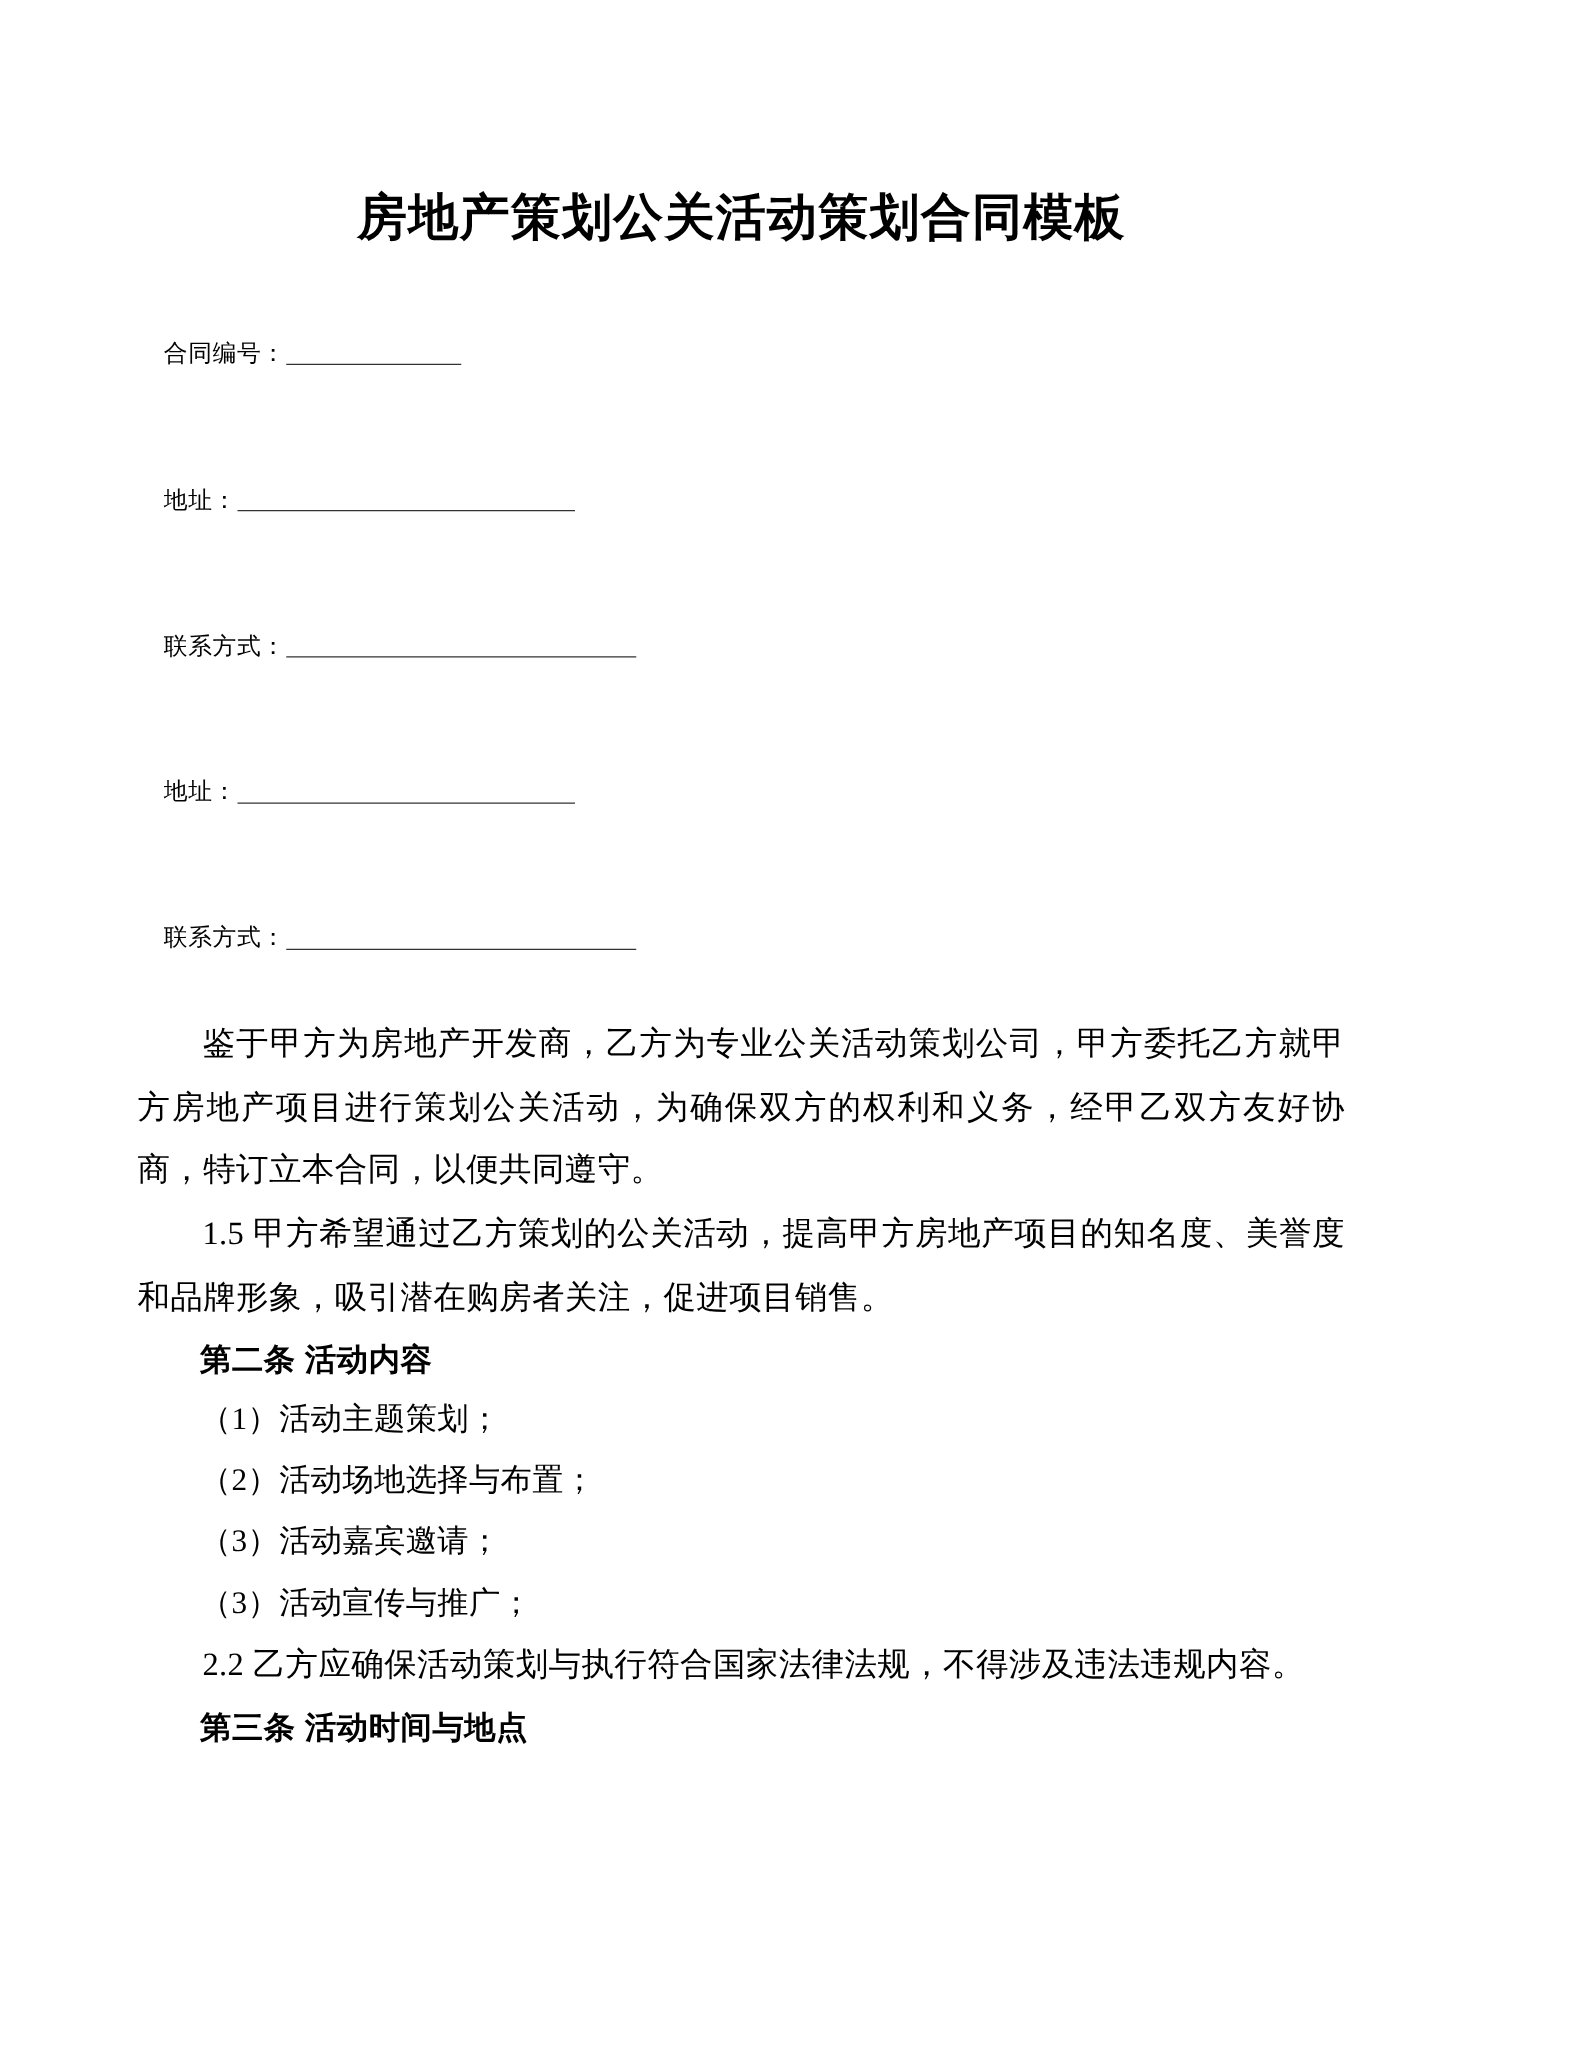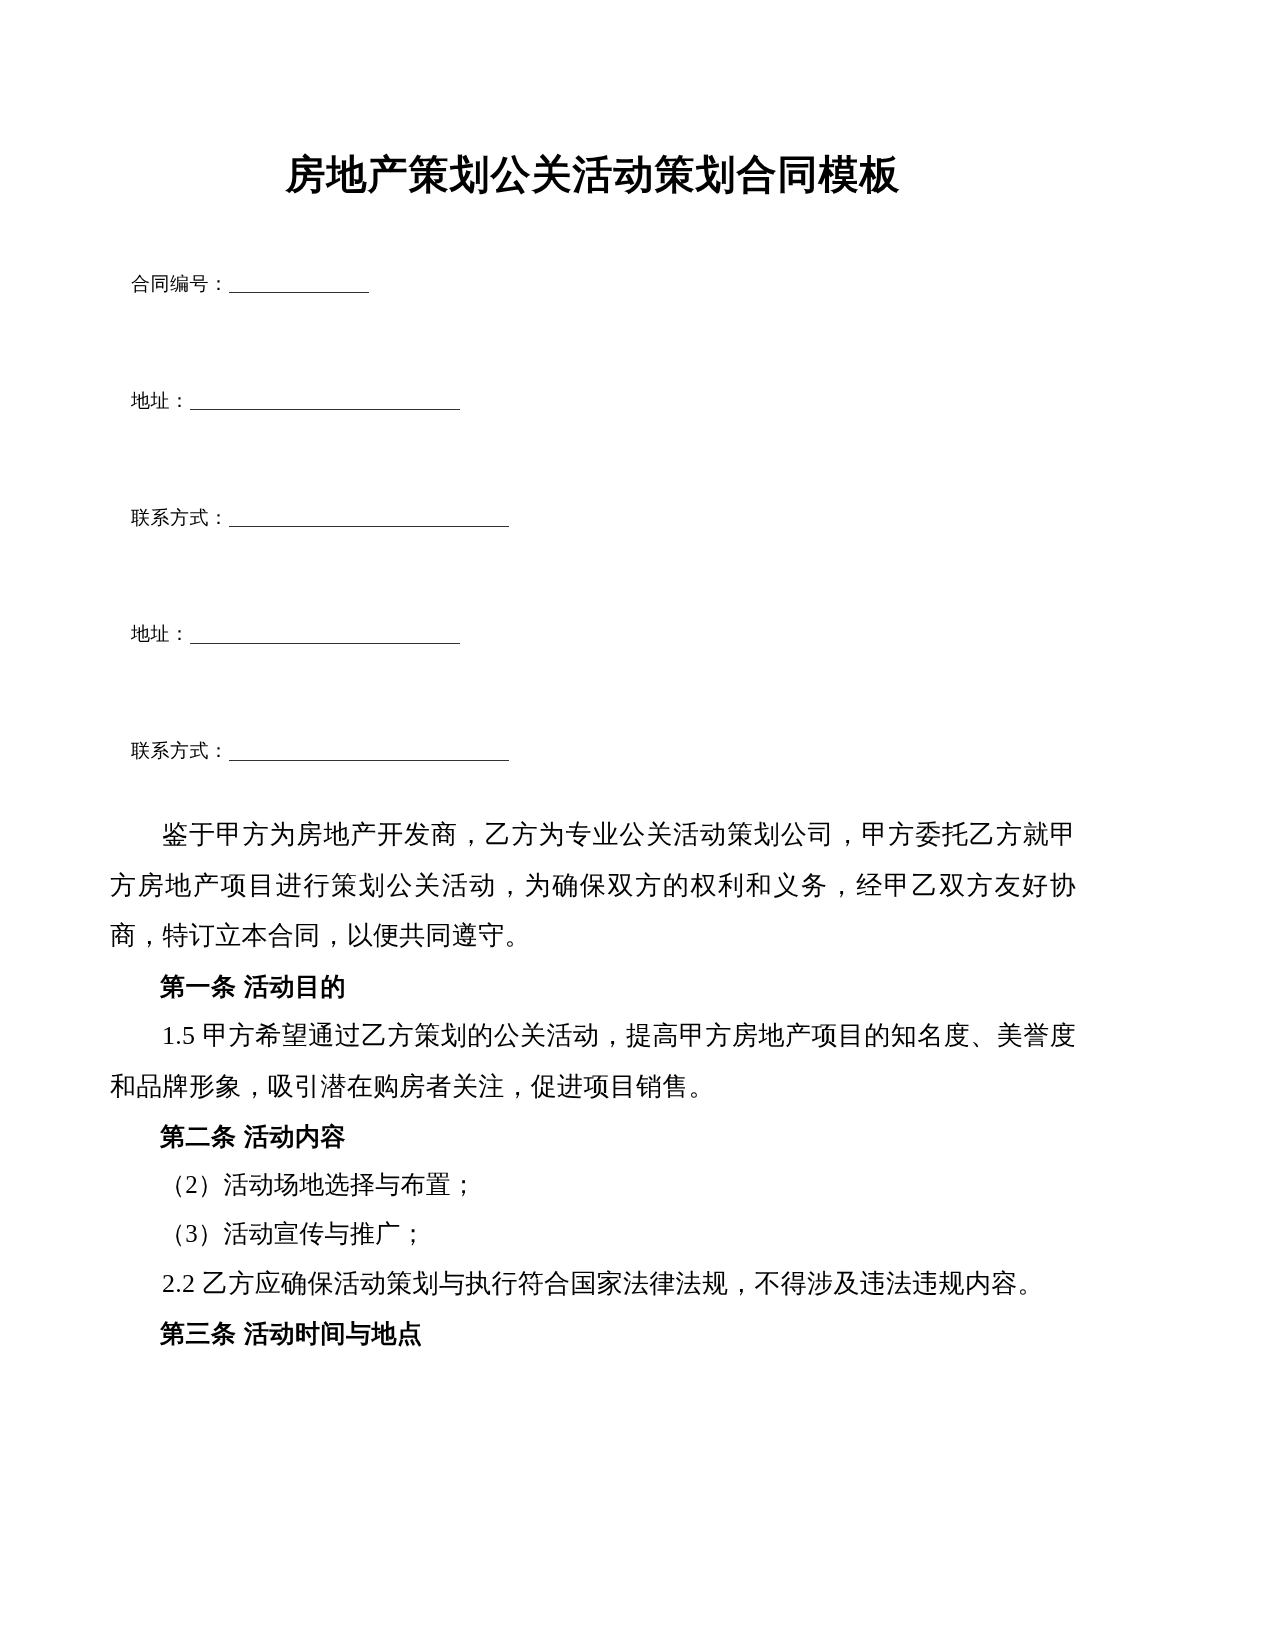--- a/index.html
+++ b/index.html
@@ -94,23 +94,24 @@
   <div class="blank-line">
     <span>地址：</span><span class="underline u-md"></span>
   </div>
 
   <div class="blank-line">
     <span>联系方式：</span><span class="underline u-lg"></span>
   </div>
 
   <p class="para">鉴于甲方为房地产开发商，乙方为专业公关活动策划公司，甲方委托乙方就甲方房地产项目进行策划公关活动，为确保双方的权利和义务，经甲乙双方友好协商，特订立本合同，以便共同遵守。</p>
 
-  <p class="heading">第一条  活动目的</p>
   <p class="para">1.5  甲方希望通过乙方策划的公关活动，提高甲方房地产项目的知名度、美誉度和品牌形象，吸引潜在购房者关注，促进项目销售。</p>
 
   <p class="heading">第二条  活动内容</p>
+  <p class="item">（1）活动主题策划；</p>
   <p class="item">（2）活动场地选择与布置；</p>
+  <p class="item">（3）活动嘉宾邀请；</p>
   <p class="item">（3）活动宣传与推广；</p>
   <p class="para">2.2  乙方应确保活动策划与执行符合国家法律法规，不得涉及违法违规内容。</p>
 
   <p class="heading">第三条  活动时间与地点</p>
 
 </div>
 
 </body></html>

